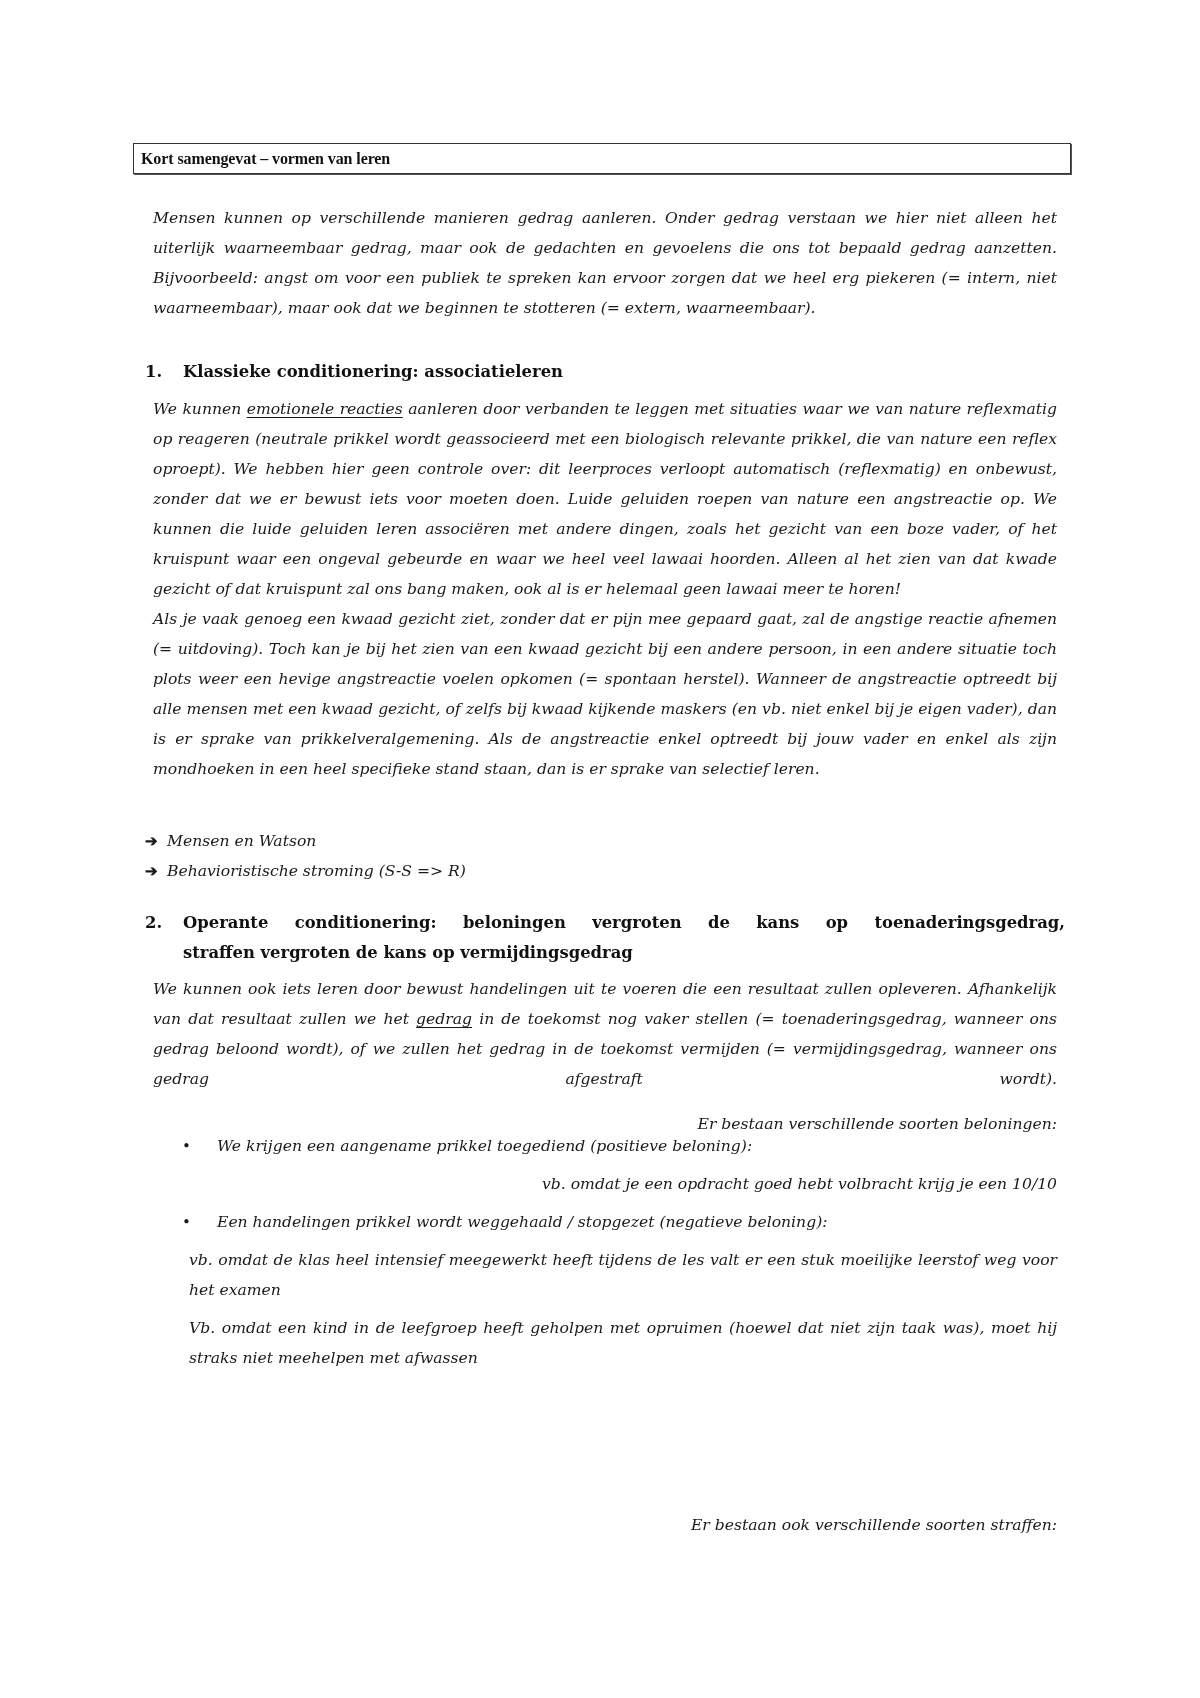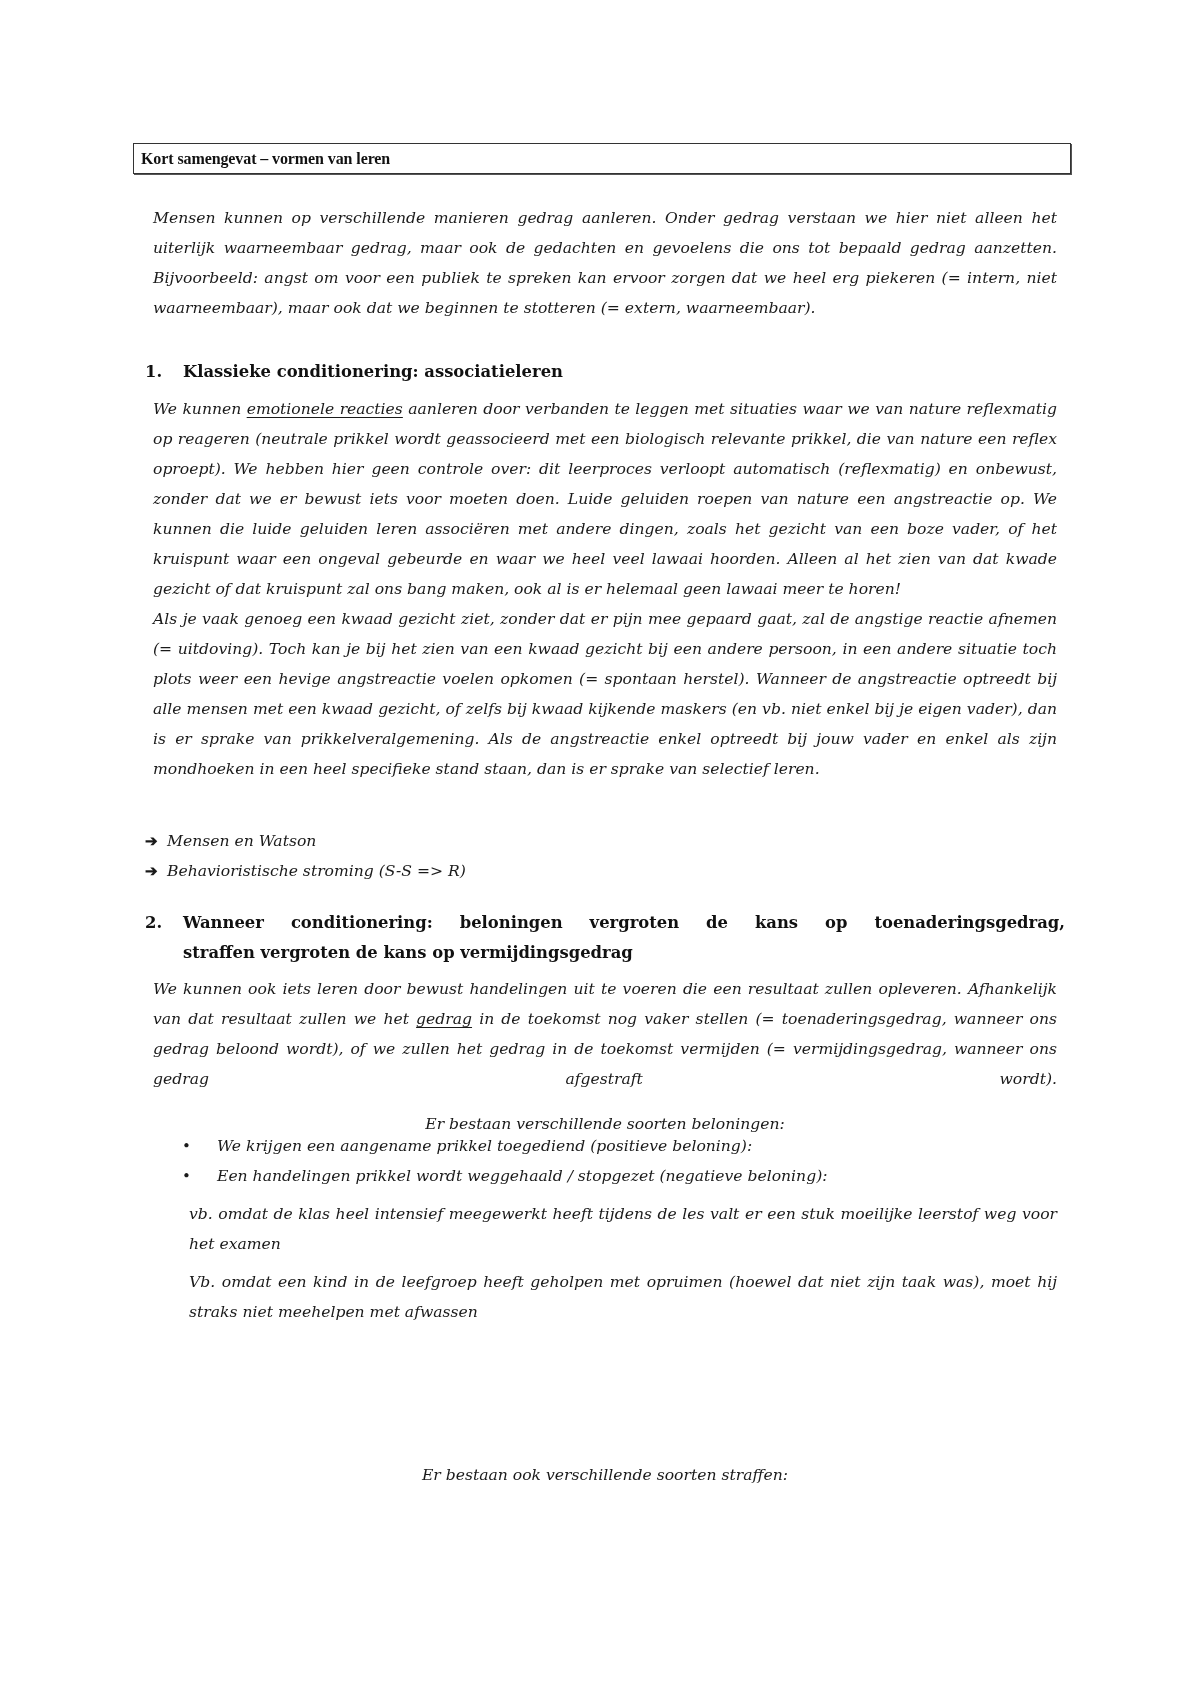--- a/index.html
+++ b/index.html
@@ -96,21 +96,21 @@
       position: absolute;
       left: 37px;
       top: 0;
       font-style: normal;
       font-size: 15px;
     }
     .sub-line {
       padding-left: 36px;
     }
     .line-left {
-      text-align: center;
+      text-align: right;
     }
   </style>
 </head>
 <body>
 
 <div class="title-box">
   <span class="title-text">Kort samengevat – vormen van leren</span>
 </div>
 
 <div class="block" style="top:195px;">
@@ -136,44 +136,45 @@
     <span>Mensen en Watson</span>
   </div>
   <div class="arrow-line">
     <span class="arrow-icon">➔</span>
     <span>Behavioristische stroming (S-S =&gt; R)</span>
   </div>
 </div>
 
 <div class="heading" style="top:908px;">
   <span class="num">2.</span>
-  <span class="htext" style="text-align:justify; text-align-last:justify;">Wanneer conditionering: beloningen vergroten de kans op toenaderingsgedrag,</span>
+  <span class="htext" style="text-align:justify; text-align-last:justify;">Operante conditionering: beloningen vergroten de kans op toenaderingsgedrag,</span>
   <span class="htext" style="text-align:center;">straffen vergroten de kans op vermijdingsgedrag</span>
 </div>
 
 <div class="block" style="top:966px;">
   <p style="text-align-last: justify;"><span>We kunnen ook iets leren door bewust handelingen uit te voeren die een resultaat zullen opleveren. Afhankelijk van dat resultaat zullen we het </span><u>gedrag</u><span> in de toekomst nog vaker stellen (= toenaderingsgedrag, wanneer ons gedrag beloond wordt), of we zullen het gedrag in de toekomst vermijden (= vermijdingsgedrag, wanneer ons gedrag afgestraft wordt).</span></p>
 </div>
 
 <div class="block" style="top:1101px;">
   <p class="line-left">Er bestaan verschillende soorten beloningen:</p>
 </div>
 
 <div class="block" style="top:1131px;">
   <div class="bullet-item" style="padding-left:0;">
     <div style="position:relative; padding-left:72px;">
       <span class="bullet-dot">•</span>
       <span>We krijgen een aangename prikkel toegediend (positieve beloning):</span>
     </div>
+    <p class="sub-line line-left">vb. omdat je een opdracht goed hebt volbracht krijg je een 10/10</p>
   </div>
   <div class="bullet-item" style="padding-left:0;">
     <div style="position:relative; padding-left:72px;">
       <span class="bullet-dot">•</span>
       <span>Een handelingen prikkel wordt weggehaald / stopgezet (negatieve beloning):</span>
     </div>
     <p class="sub-line">vb. omdat de klas heel intensief meegewerkt heeft tijdens de les valt er een stuk moeilijke leerstof weg voor het examen</p>
     <p class="sub-line">Vb. omdat een kind in de leefgroep heeft geholpen met opruimen (hoewel dat niet zijn taak was), moet hij straks niet meehelpen met afwassen</p>
   </div>
 </div>
 
-<div class="block" style="top:1452px;">
+<div class="block" style="top:1502px;">
   <p class="line-left">Er bestaan ook verschillende soorten straffen:</p>
 </div>
 
 </body></html>

